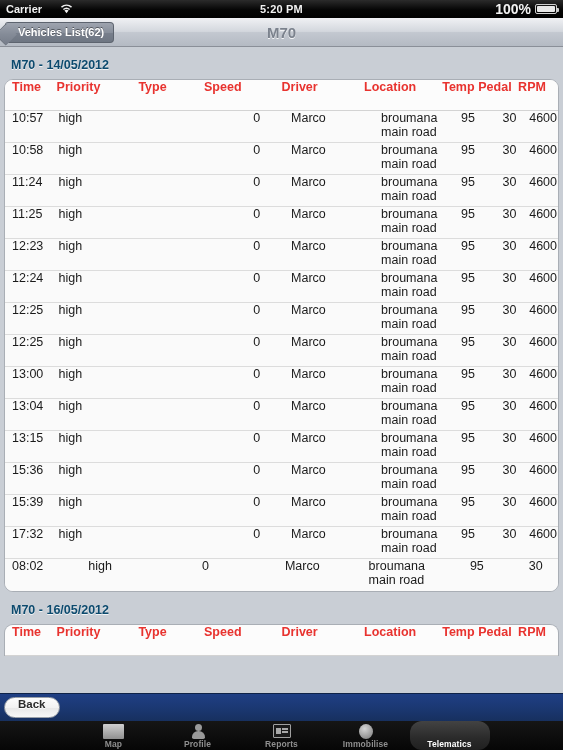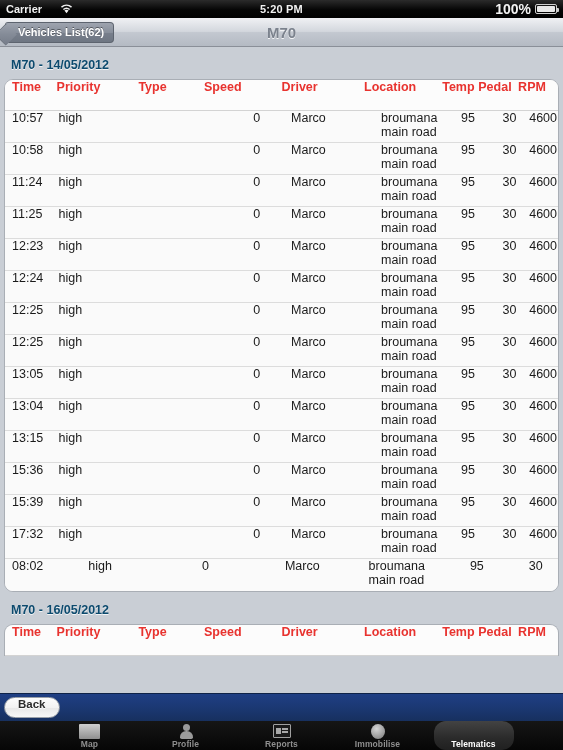--- a/index.html
+++ b/index.html
@@ -143,21 +143,21 @@
     font-size:11.5px; font-weight:bold; color:#2b2b2b;
     text-shadow:0 1px 0 rgba(255,255,255,.8);
     cursor:pointer;
   }
 
   
   .tabbar {
     position:absolute; left:0; right:0; bottom:0; height:46px;
     background:linear-gradient(to bottom,#353535 0%,#1a1a1a 18%,#060606 100%);
     display:flex; align-items:flex-end; justify-content:center;
-    gap:16px;
+    gap:4px;
   }
   .tab {
     width:80px; height:29px;
     display:flex; flex-direction:column; align-items:center; justify-content:flex-end;
     padding-bottom:1px;
     cursor:pointer; position:relative;
   }
   .tab.selected { background:linear-gradient(to bottom,#434343 0%,#2a2a2a 60%,#202020 100%); border-radius:12px; }
   .tab .ico { height:16px; display:flex; align-items:center; justify-content:center; margin-bottom:0px; }
   .tab .lbl { font-size:8.5px; font-weight:bold; color:#8e8e8e; letter-spacing:.1px; line-height:10px; }
@@ -307,21 +307,21 @@
             <div class="c-priority">high</div>
             <div class="c-type"></div>
             <div class="c-speed">0</div>
             <div class="c-driver">Marco</div>
             <div class="c-location">broumana main road</div>
             <div class="c-temp">95</div>
             <div class="c-pedal">30</div>
             <div class="c-rpm">4600</div>
           </div>
           <div class="row">
-            <div class="c-time">13:05</div>
+            <div class="c-time">13:00</div>
             <div class="c-priority">high</div>
             <div class="c-type"></div>
             <div class="c-speed">0</div>
             <div class="c-driver">Marco</div>
             <div class="c-location">broumana main road</div>
             <div class="c-temp">95</div>
             <div class="c-pedal">30</div>
             <div class="c-rpm">4600</div>
           </div>
           <div class="row">

